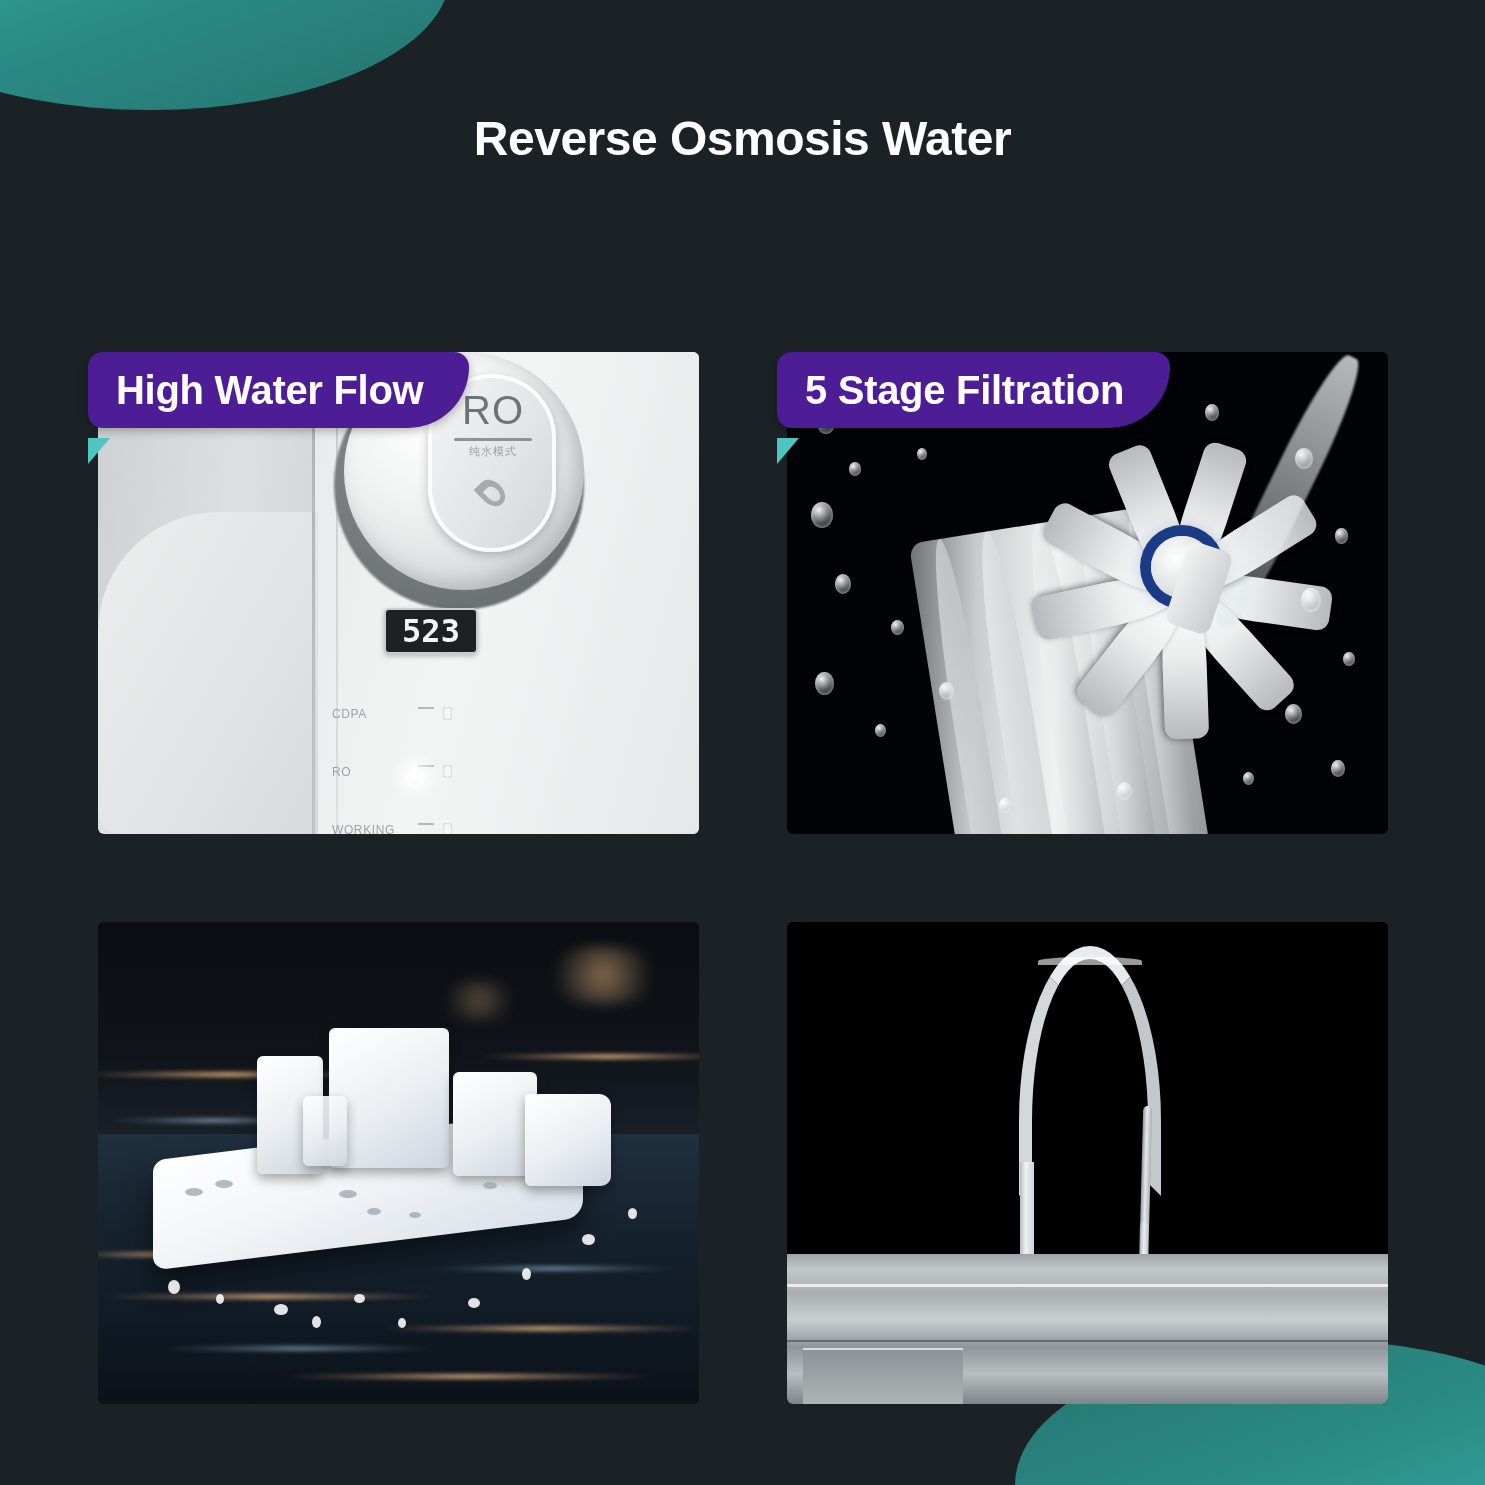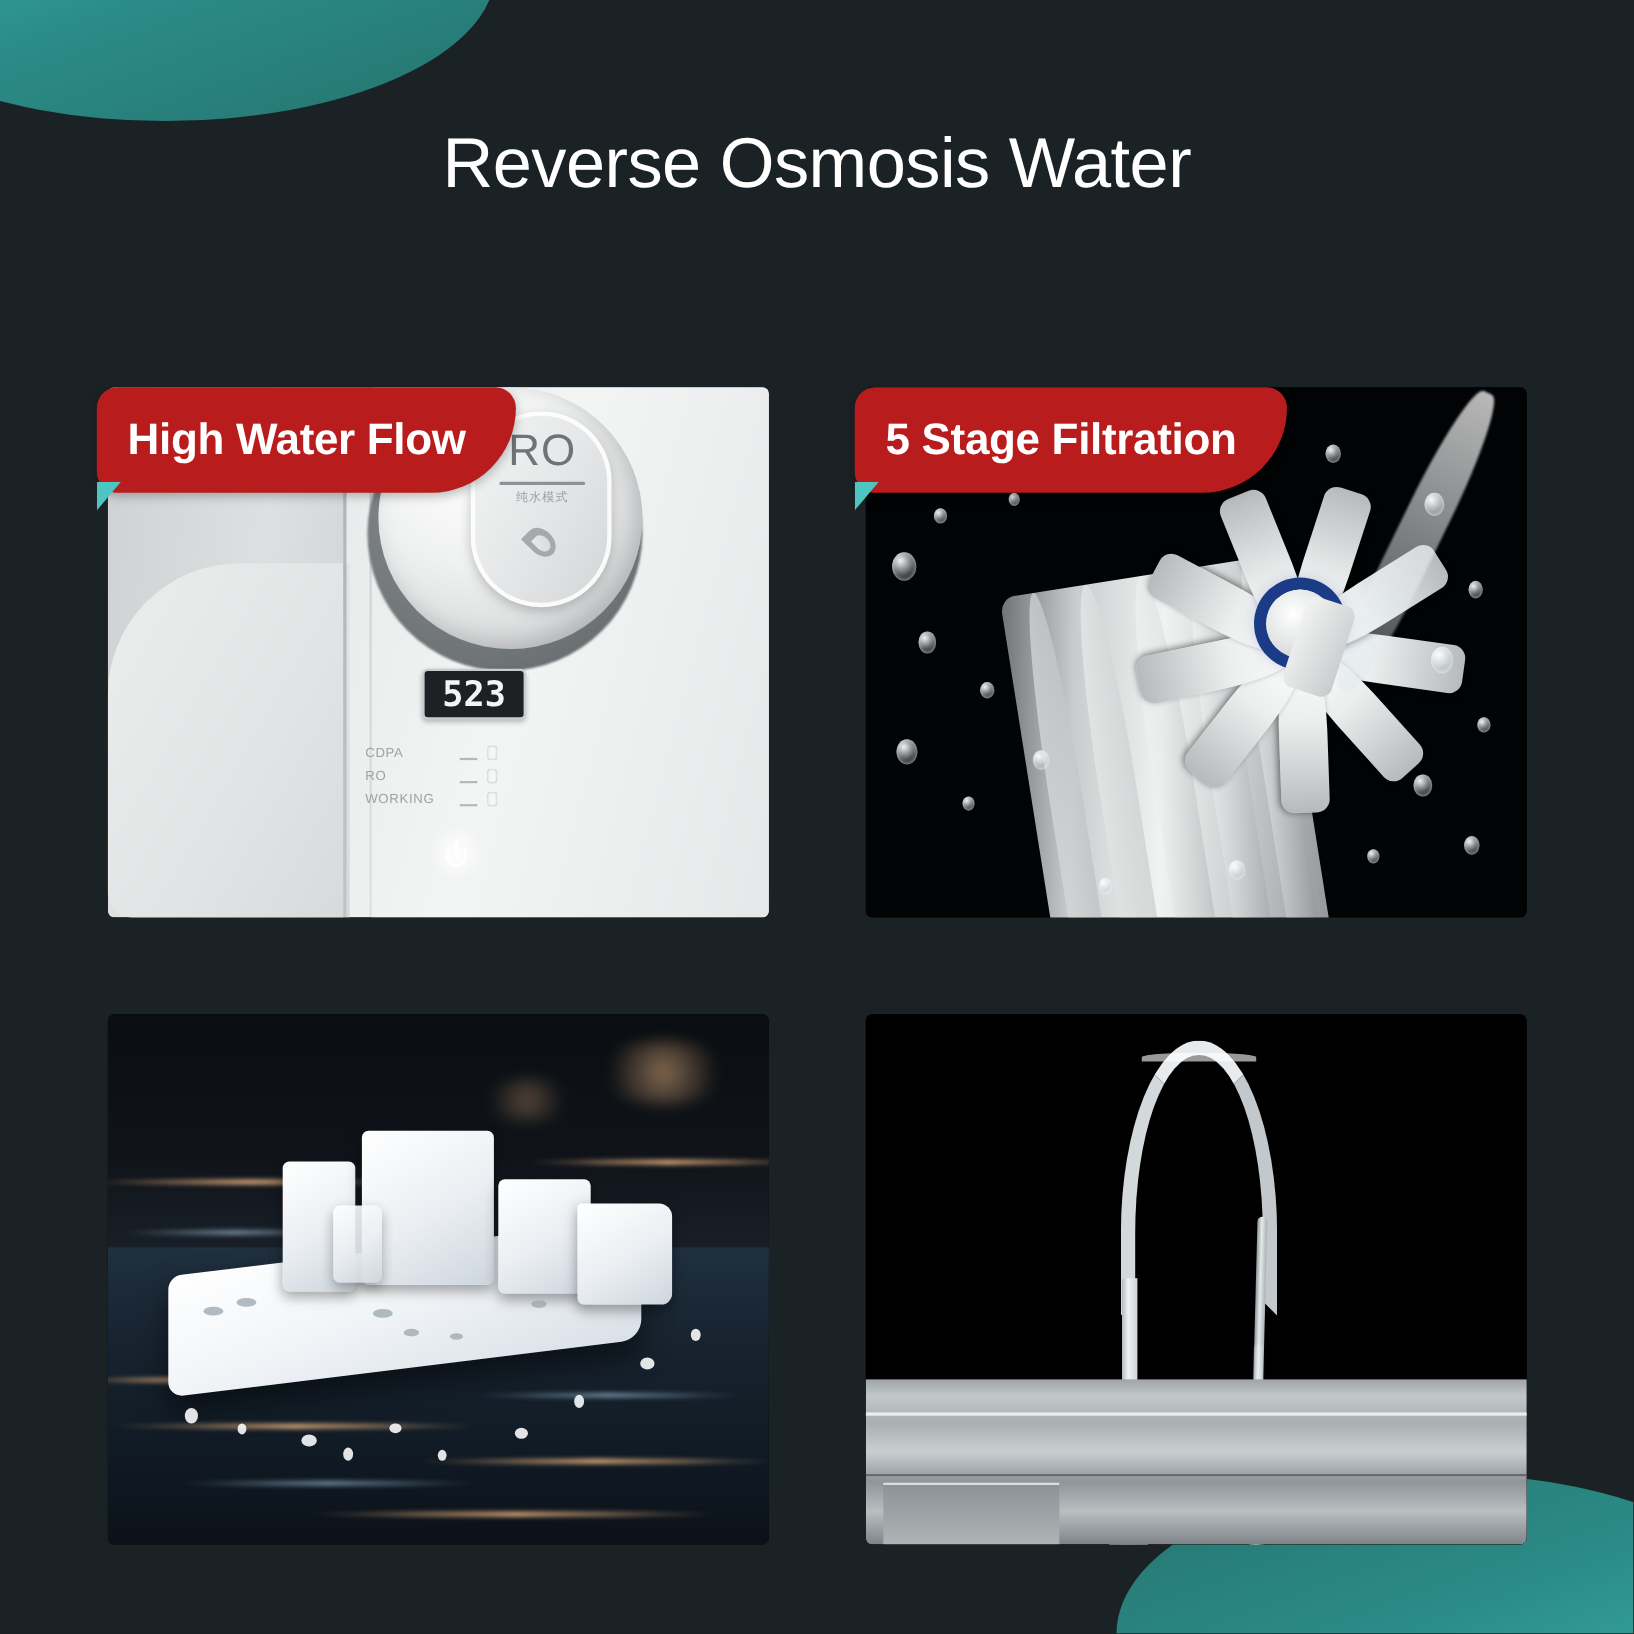--- a/index.html
+++ b/index.html
@@ -29,23 +29,23 @@
     right:-130px; bottom:-145px;
     background:linear-gradient(340deg,#3fb9b3 0%,#2b8b86 55%,#25736f 100%);
   }
 
   
   .headline {
     position:absolute;
     left:0; right:0; top:112px;
     text-align:center;
     color:#ffffff;
-    font-size:64px;
+    font-size:48px;
     line-height:1.14;
-    font-weight:normal;
+    font-weight:bold;
     letter-spacing:-0.5px;
     padding:0 140px;
   }
 
   
   .grid {
     position:absolute;
     left:98px; top:352px;
     width:1290px;
     display:grid;
@@ -66,25 +66,25 @@
     border-radius:6px;
     overflow:hidden;
     background:#05070a;
   }
 
   
   .banner {
     position:absolute;
     left:-10px;
     top:0;
-    height:96px;
+    height:76px;
     padding:0 46px 0 28px;
     display:flex;
     align-items:center;
-    background:#b91c1c;
+    background:#4c1d95;
     border-radius:22px 22px 90px 22px;
     z-index:5;
     box-shadow:0 3px 10px rgba(0,0,0,.28);
   }
   .banner::after{
     content:"";
     position:absolute;
     left:0; top:86px;
     width:22px; height:26px;
     background:#4ec5c1;
@@ -200,22 +200,23 @@
     line-height:1;
     letter-spacing:0px;
   }
 
   
   .status-list{
     position:absolute; left:234px; top:318px;
     width:160px;
   }
   .status-row{
-    display:flex; align-items:flex-end;
+    display:flex; align-items:flex-start;
     height:21px;
+    margin-top:37px;
   }
   .status-label{
     color:#9ea3a6; font-size:12px; letter-spacing:.6px;
     width:86px;
   }
   .status-dash{
     width:16px; height:2px; background:#b4b8ba; margin-right:9px;
   }
   .status-led{
     width:9px; height:13px; border-radius:3px;

